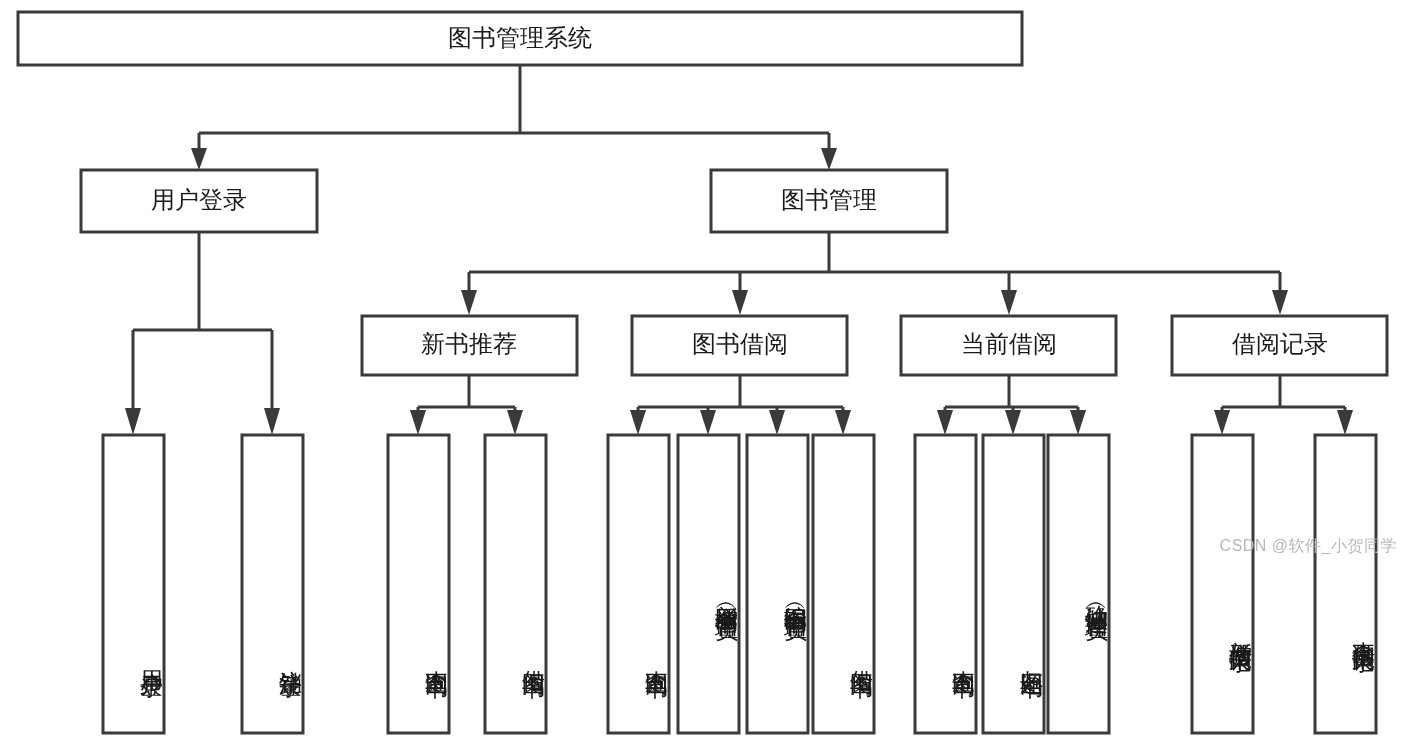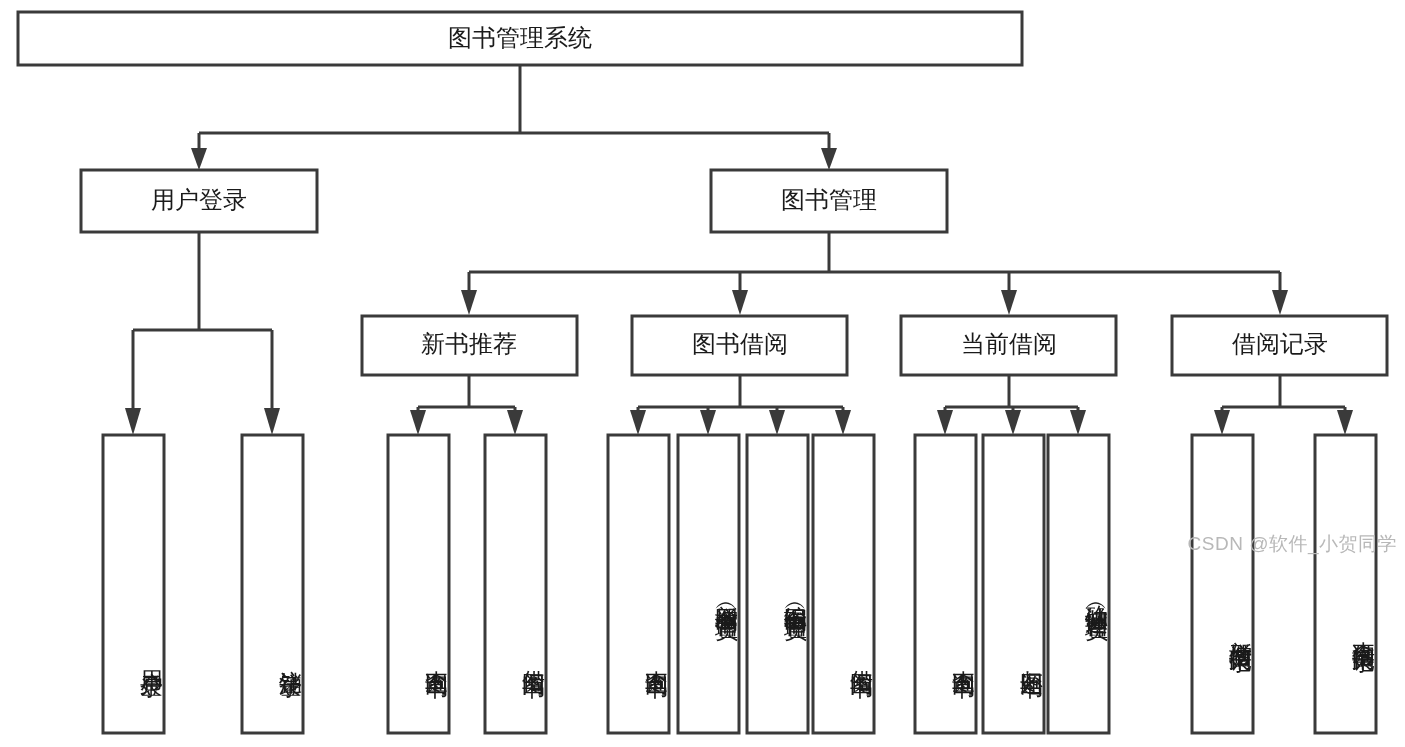--- a/index.html
+++ b/index.html
@@ -62,21 +62,21 @@
     letter-spacing: 2px;
     color: #1a1a1a;
     white-space: nowrap;
     pointer-events: none;
   }
   .watermark {
     position: absolute;
     right: 8px;
     bottom: 6px;
     font-family: "Liberation Sans", "DejaVu Sans", sans-serif;
-    font-size: 19px;
+    font-size: 16px;
     color: #b8b8b8;
     letter-spacing: 0.5px;
     white-space: nowrap;
   }
 </style>
 </head>
 <body>
 
 <div id="diagram-root">
 

